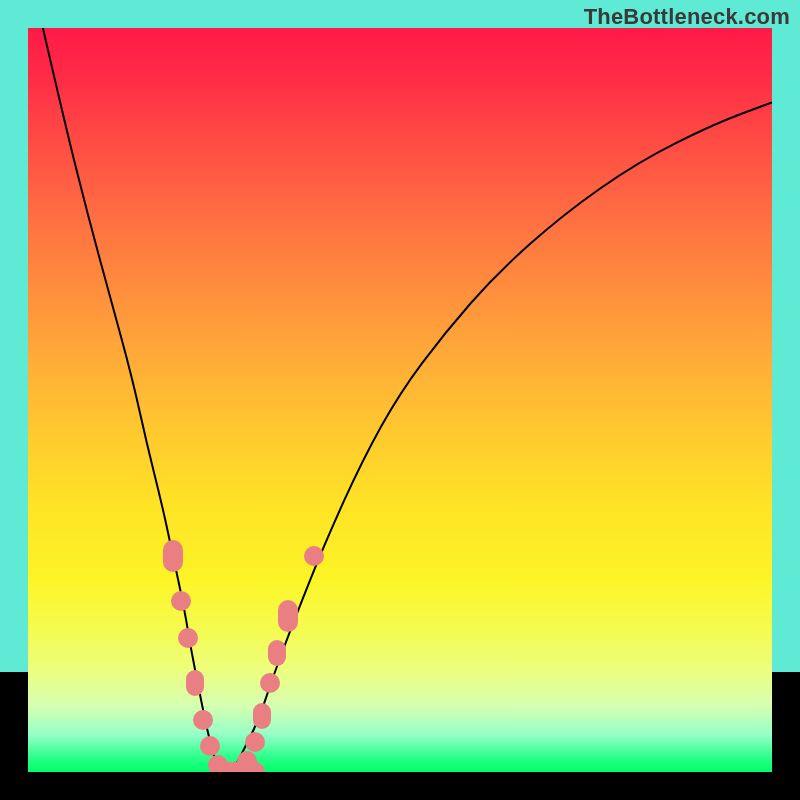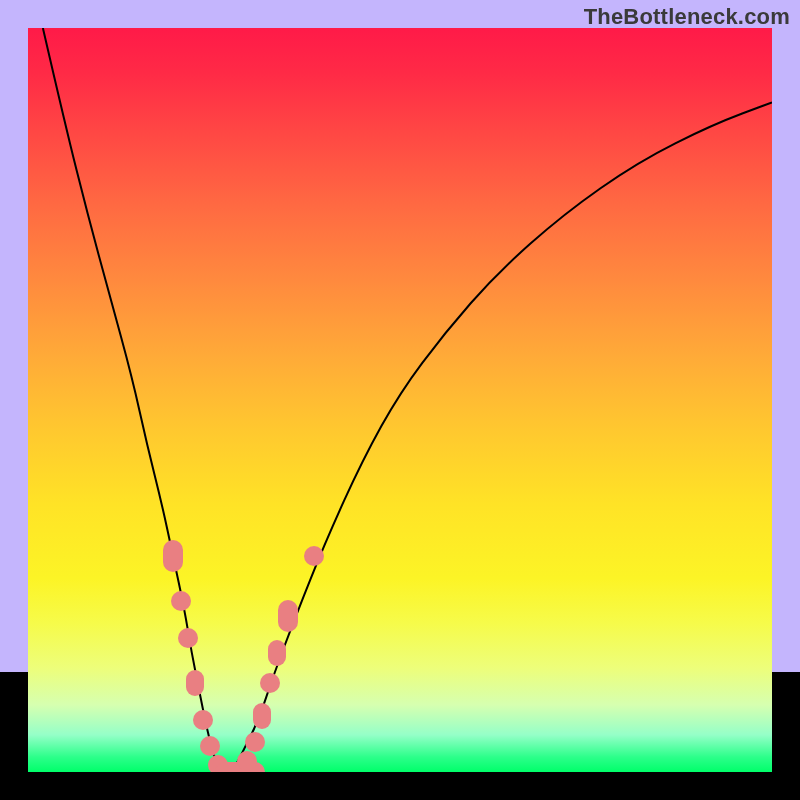--- a/index.html
+++ b/index.html
@@ -9,21 +9,21 @@
     height: 800px;
     background: #000;
     overflow: hidden;
   }
   .frame {
     position: absolute;
     top: 0;
     left: 0;
     width: 800px;
     height: 672px;
-    background: #c4b5fd;
+    background: #5eead4;
   }
   .plot-area {
     position: absolute;
     top: 28px;
     left: 28px;
     width: 744px;
     height: 744px;
     overflow: hidden;
   }
   .gradient-bg {

